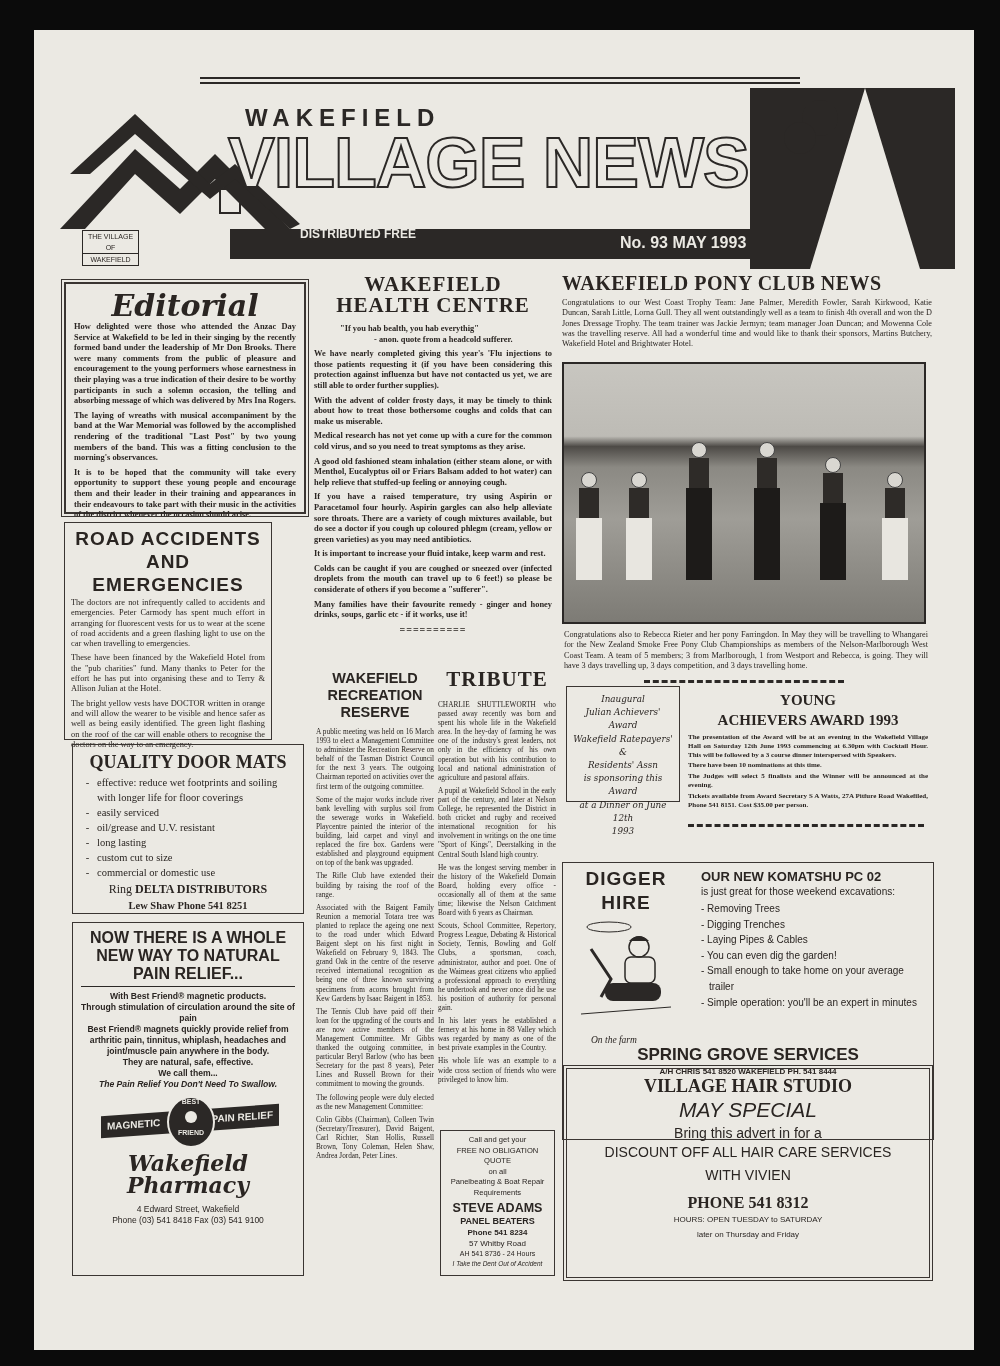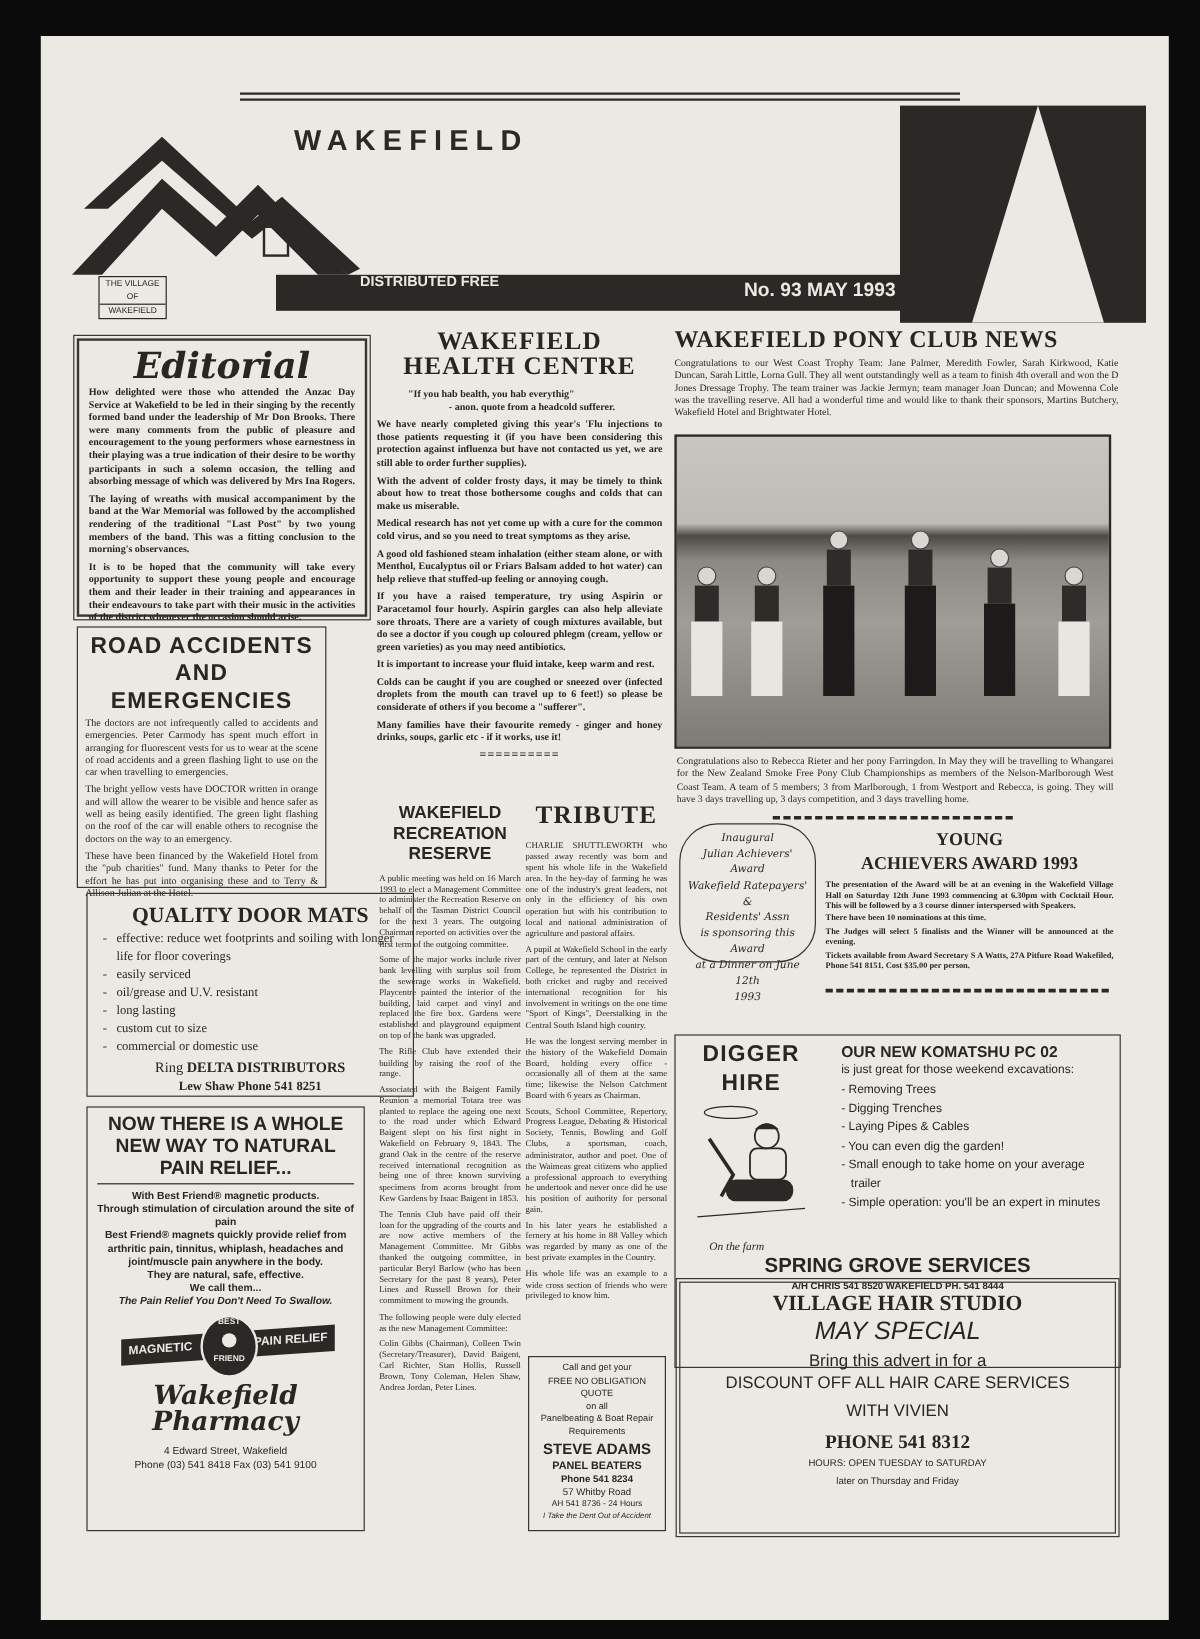--- a/index.html
+++ b/index.html
@@ -48,20 +48,21 @@
   </svg>
   <div class="mast-bar"></div>
   <div class="mast-right">
     <svg width="205" height="181">
         <polygon points="115,0 60,181 170,181" fill="#ebe9e3"></polygon>
         <circle cx="70" cy="30" r="18" fill="#2b2826"></circle>
         <circle cx="50" cy="50" r="16" fill="#2b2826"></circle>
       </svg>
   </div>
   <div class="mast-title-small">WAKEFIELD</div>
+  <div class="mast-title-big">VILLAGE NEWS</div>
   <div class="mast-free">DISTRIBUTED FREE</div>
   <div class="mast-issue">No. 93  MAY 1993</div>
   <div class="village-sign">
     <div>THE VILLAGE OF</div>
     <span>WAKEFIELD</span>
   </div>
 </div>
 
 <div class="box dbl" style="left:64px;top:282px;width:242px;height:232px;padding:6px 8px;">
   <h2 class="center" style="font-family:'DejaVu Serif',serif;font-style:italic;font-size:30px;line-height:32px;">Editorial</h2>
@@ -73,26 +74,26 @@
 </div>
 
 <div class="box" style="left:64px;top:522px;width:208px;height:218px;padding:4px 6px;border-width:1px;">
   <div class="center sans" style="font-size:19px;line-height:23px;font-weight:bold;letter-spacing:1px;">
     <div>ROAD ACCIDENTS</div>
     <div>AND</div>
     <div>EMERGENCIES</div>
   </div>
   <div class="body-text" style="font-weight:normal;font-size:8.4px;line-height:10.3px;margin-top:2px;">
     <p>The doctors are not infrequently called to accidents and emergencies. Peter Carmody has spent much effort in arranging for fluorescent vests for us to wear at the scene of road accidents and a green flashing light to use on the car when travelling to emergencies.</p>
+    <p>These have been financed by the Wakefield Hotel from the "pub charities" fund. Many thanks to Peter for the effort he has put into organising these and to Terry &amp; Allison Julian at the Hotel.</p>
     <p>The bright yellow vests have DOCTOR written in orange and will allow the wearer to be visible and hence safer as well as being easily identified. The green light flashing on the roof of the car will enable others to recognise the doctors on the way to an emergency.</p>
-    <p>These have been financed by the Wakefield Hotel from the "pub charities" fund. Many thanks to Peter for the effort he has put into organising these and to Terry &amp; Allison Julian at the Hotel.</p>
-  </div>
-</div>
-
-<div class="box" style="left:72px;top:744px;width:273px;height:170px;padding:6px 10px;border-width:1px;">
+  </div>
+</div>
+
+<div class="box" style="left:72px;top:744px;width:232px;height:170px;padding:6px 10px;border-width:1px;">
   <div class="center" style="font-size:18px;font-weight:bold;line-height:22px;">QUALITY DOOR MATS</div>
   <ul style="margin:2px 0 0 0;padding:0 0 0 14px;font-size:10.5px;line-height:15px;list-style:'-   ';">
     <li>effective: reduce wet footprints and soiling with longer life for floor coverings</li>
     <li>easily serviced</li>
     <li>oil/grease and U.V. resistant</li>
     <li>long lasting</li>
     <li>custom cut to size</li>
     <li>commercial or domestic use</li>
   </ul>
   <div class="center" style="font-size:12px;margin-top:2px;"><span>Ring</span> <b>DELTA DISTRIBUTORS</b></div>
@@ -228,21 +229,21 @@
     </div>
   <div class="rider" style="left:318px;">
       <div class="head"></div>
       <div class="torso"></div>
       <div class="horse" style="background:#e8e6e0;"></div>
     </div>
 </div>
 <div class="abs" style="left:564px;top:630px;width:364px;font-size:8.2px;line-height:10.3px;text-align:justify;">Congratulations also to Rebecca Rieter and her pony Farringdon. In May they will be travelling to Whangarei for the New Zealand Smoke Free Pony Club Championships as members of the Nelson-Marlborough West Coast Team. A team of 5 members; 3 from Marlborough, 1 from Westport and Rebecca, is going. They will have 3 days travelling up, 3 days competition, and 3 days travelling home.</div>
 <div class="dash abs" style="left:644px;top:680px;width:200px;"></div>
 
-<div class="box" style="left:566px;top:686px;width:114px;height:116px;border-width:1px;padding:6px 2px;border-radius:32px;">
+<div class="box" style="left:566px;top:686px;width:114px;height:116px;border-width:1px;padding:6px 2px;">
   <div class="center" style="font-family:'DejaVu Serif',serif;font-style:italic;font-size:8.8px;line-height:13.2px;">
     <div>Inaugural</div>
     <div>Julian Achievers'</div>
     <div>Award</div>
     <div>Wakefield Ratepayers' &amp;</div>
     <div>Residents' Assn</div>
     <div>is sponsoring this Award</div>
     <div>at a Dinner on June 12th</div>
     <div>1993</div>
   </div>

